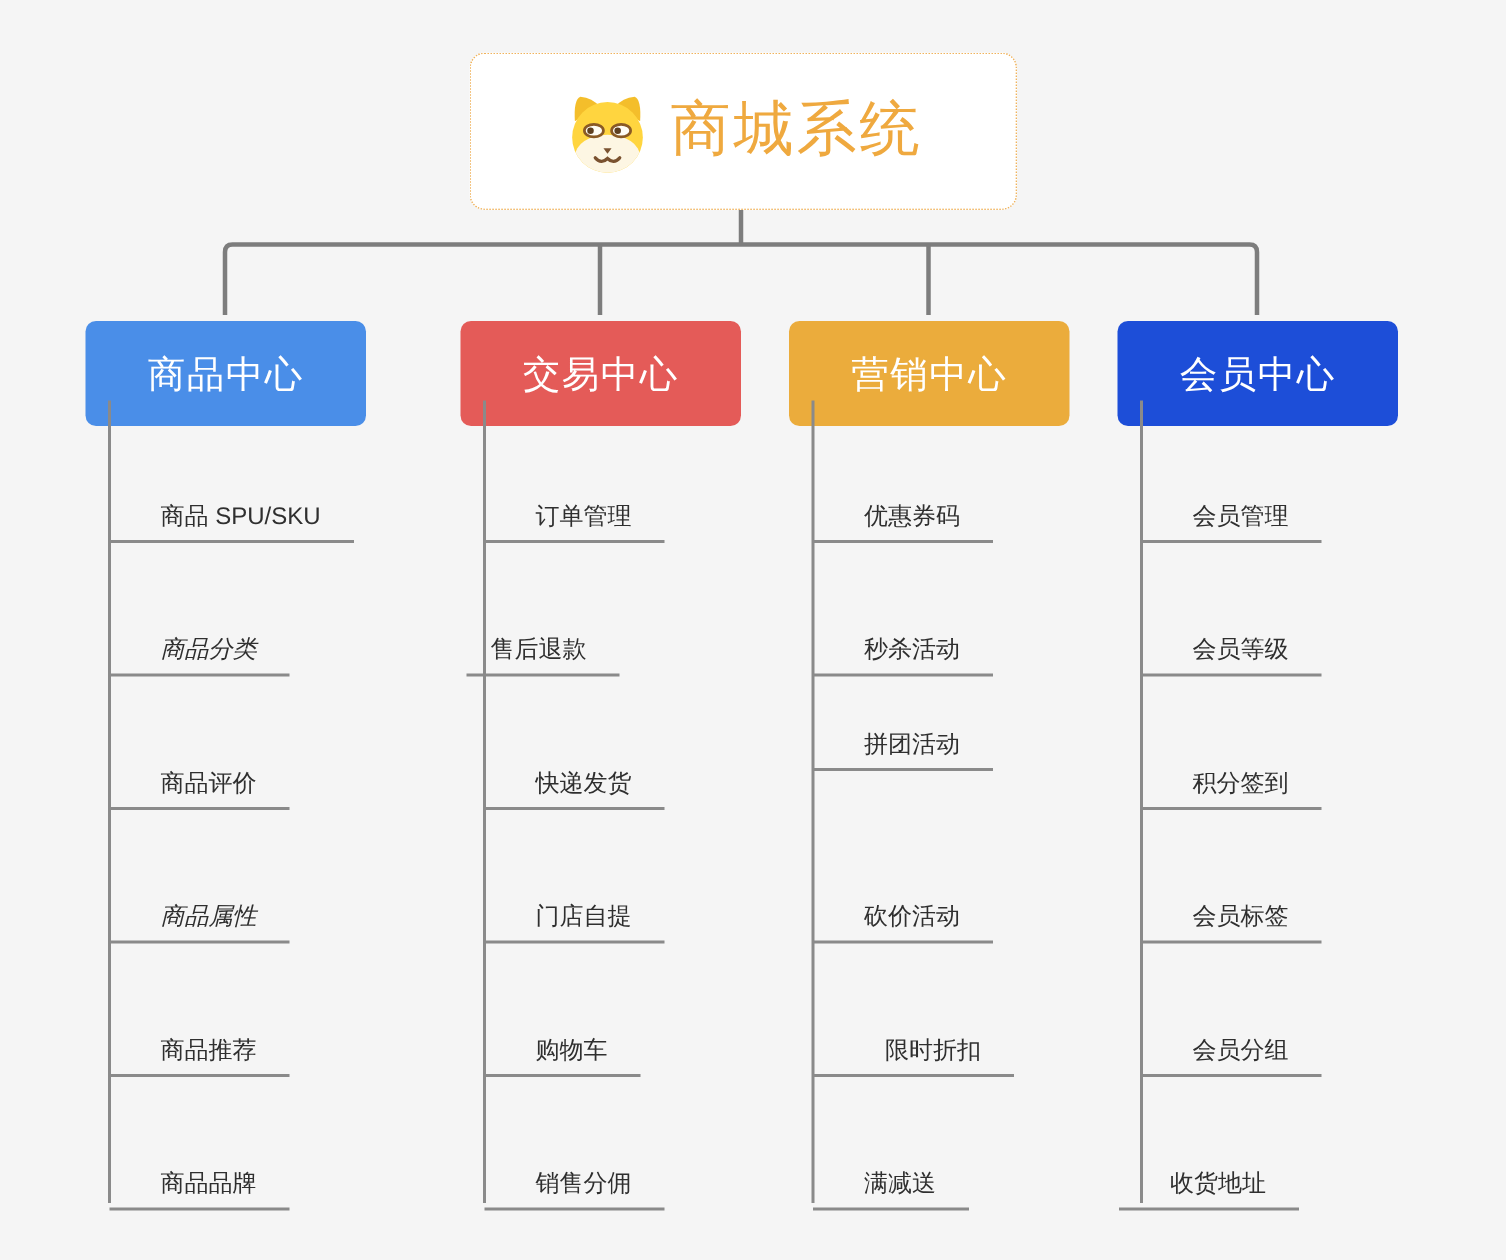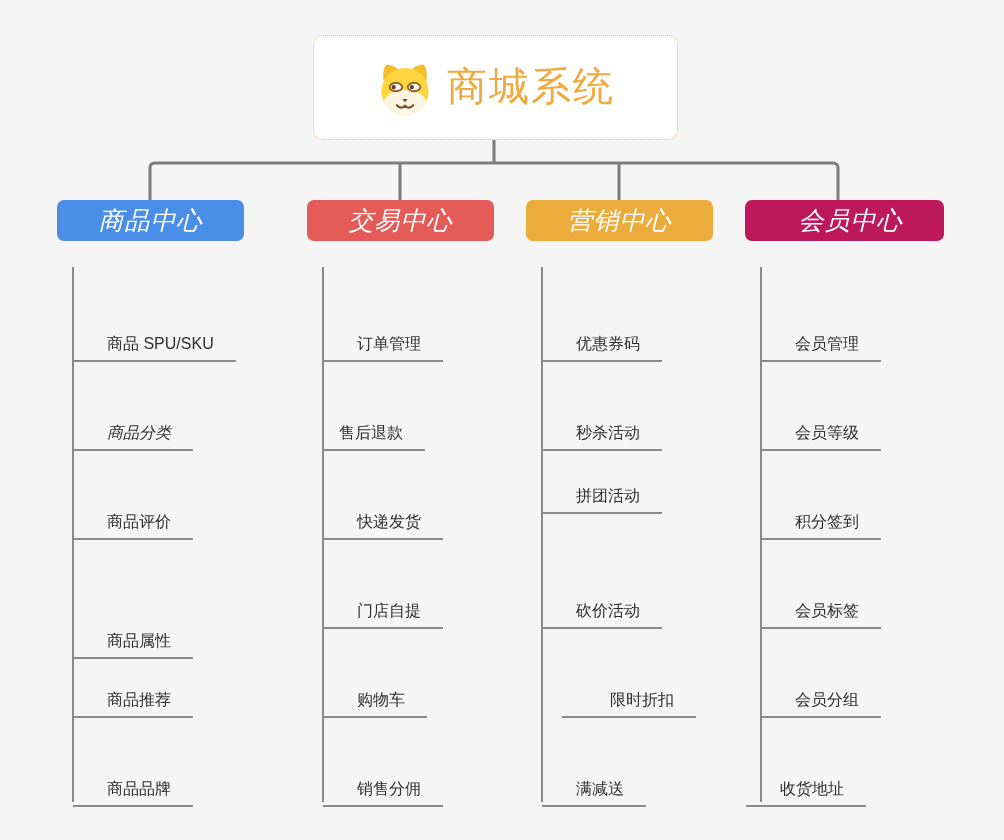--- a/index.html
+++ b/index.html
@@ -42,31 +42,30 @@
   .root-title{
     font-size:40px;
     color:#efa93f;
     letter-spacing:2px;
     line-height:1;
     padding-bottom:4px;
   }
   .dog-icon{width:58px;height:58px;display:block;}
   .branch-node{
     position:absolute;
-    top:200px;
-    width:187px;height:41px;
+    top:214px;
+    width:187px;height:70px;
     border-radius:7px;
     color:#ffffff;
     font-size:25px;
     letter-spacing:1px;
     display:flex;
     align-items:center;
     justify-content:center;
     cursor:pointer;
-    font-style:italic;
   }
   .trunk-line{
     position:absolute;
     width:2px;
     background:#8a8a8a;
   }
   .child-node{
     position:absolute;
     height:40px;
     border-bottom:2px solid #8a8a8a;
@@ -110,40 +109,40 @@
     </svg>
     <span class="root-title">商城系统</span>
   </div>
 
   <div id="branches-layer">
       <div class="branch-node" style="left: 57px; background: rgb(74, 142, 232);">商品中心</div>
       <div class="trunk-line" style="left: 72px; top: 267px; height: 535px;"></div>
       <div class="child-node" style="left: 73px; top: 315px;">商品 SPU/SKU</div>
       <div class="child-node" style="left: 73px; top: 404px; font-style: italic;">商品分类</div>
       <div class="child-node" style="left: 73px; top: 493px;">商品评价</div>
-      <div class="child-node" style="left: 73px; top: 612px;">商品属性</div>
+      <div class="child-node" style="left: 73px; top: 582px; font-style: italic;">商品属性</div>
       <div class="child-node" style="left: 73px; top: 671px;">商品推荐</div>
       <div class="child-node" style="left: 73px; top: 760px;">商品品牌</div>
       <div class="branch-node" style="left: 307px; background: rgb(228, 91, 88);">交易中心</div>
       <div class="trunk-line" style="left: 322px; top: 267px; height: 535px;"></div>
       <div class="child-node" style="left: 323px; top: 315px; font-family: Liberation Mono, monospace;">订单管理</div>
-      <div class="child-node" style="left: 323px; top: 404px; padding-left: 16px;">售后退款</div>
+      <div class="child-node" style="left: 311px; top: 404px; padding-left: 16px;">售后退款</div>
       <div class="child-node" style="left: 323px; top: 493px;">快递发货</div>
       <div class="child-node" style="left: 323px; top: 582px;">门店自提</div>
       <div class="child-node" style="left: 323px; top: 671px;">购物车</div>
       <div class="child-node" style="left: 323px; top: 760px;">销售分佣</div>
       <div class="branch-node" style="left: 526px; background: rgb(235, 172, 60);">营销中心</div>
       <div class="trunk-line" style="left: 541px; top: 267px; height: 535px;"></div>
       <div class="child-node" style="left: 542px; top: 315px;">优惠券码</div>
       <div class="child-node" style="left: 542px; top: 404px;">秒杀活动</div>
       <div class="child-node" style="left: 542px; top: 467px;">拼团活动</div>
       <div class="child-node" style="left: 542px; top: 582px;">砍价活动</div>
-      <div class="child-node" style="left: 562px; top: 671px; padding-left: 48px;">限时折扣</div>
+      <div class="child-node" style="left: 542px; top: 671px; padding-left: 48px;">限时折扣</div>
       <div class="child-node" style="left: 542px; top: 760px;">满减送</div>
-      <div class="branch-node" style="left: 745px; background: #be185d; padding-left: 12px;">会员中心</div>
+      <div class="branch-node" style="left: 745px; background: #1d4ed8;">会员中心</div>
       <div class="trunk-line" style="left: 760px; top: 267px; height: 535px;"></div>
       <div class="child-node" style="left: 761px; top: 315px;">会员管理</div>
       <div class="child-node" style="left: 761px; top: 404px;">会员等级</div>
       <div class="child-node" style="left: 761px; top: 493px;">积分签到</div>
       <div class="child-node" style="left: 761px; top: 582px;">会员标签</div>
       <div class="child-node" style="left: 761px; top: 671px;">会员分组</div>
       <div class="child-node" style="left: 746px; top: 760px;">收货地址</div>
     </div>
 
 </div>

